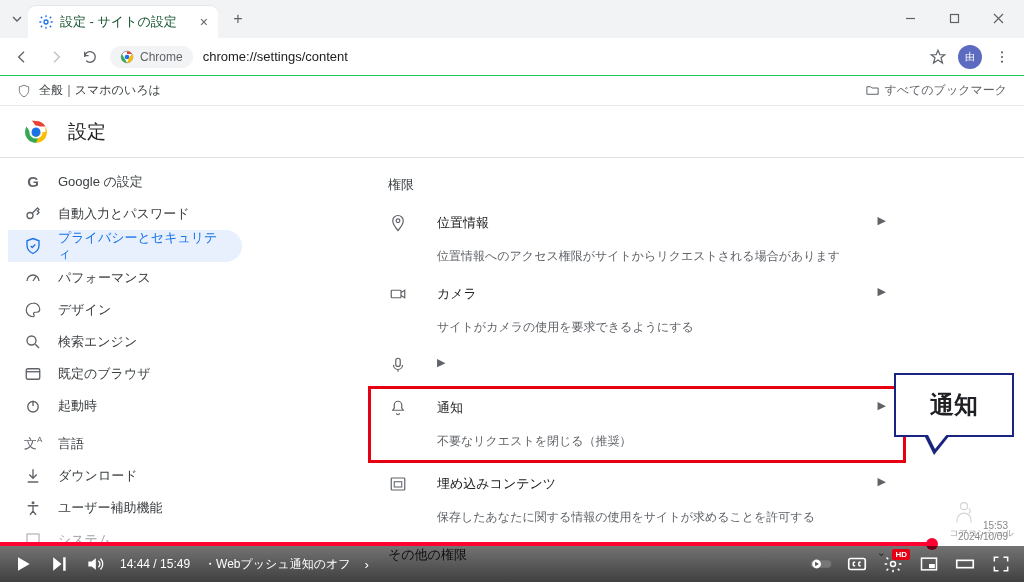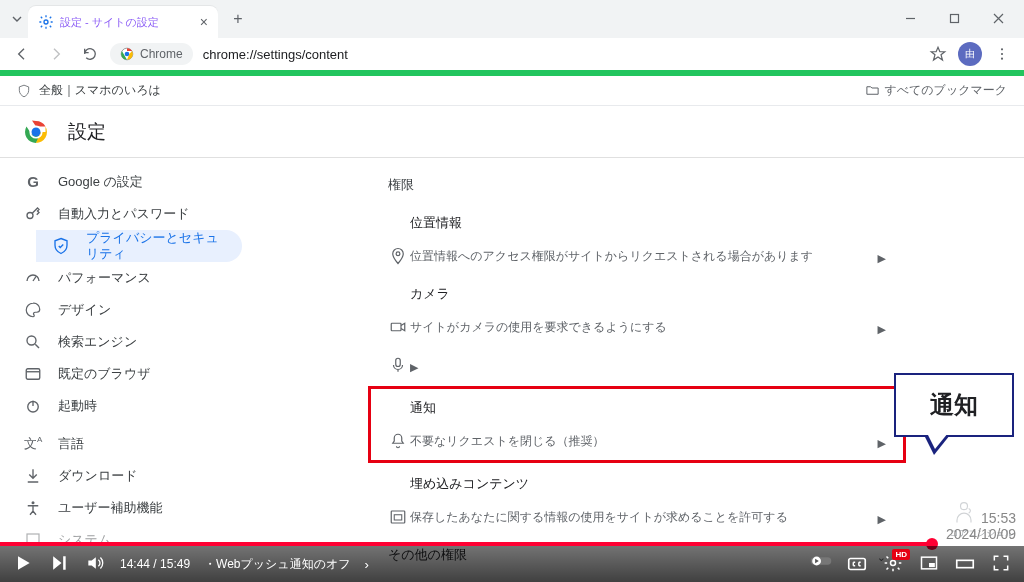--- a/index.html
+++ b/index.html
@@ -2,76 +2,76 @@
 <html><head>
   <meta charset="utf-8">
   <style>
     * { margin:0; padding:0; box-sizing:border-box; font-family:"Segoe UI","Meiryo",sans-serif; }
     body { width:1024px; height:582px; overflow:hidden; background:#fff; position:relative; }
     
     .titlebar { height:38px; background:#f1f3f4; display:flex; align-items:flex-end; padding-left:6px; position:relative; }
     .titlebar .dropdown { align-self:center; padding:0 6px; color:#5f6368; font-size:11px; }
     .tab { background:#fff; border-radius:8px 8px 0 0; height:32px; display:flex; align-items:center; padding:0 10px; gap:6px; min-width:190px; box-shadow:0 -1px 0 rgba(0,0,0,.05); }
     .tab .favicon { width:16px; height:16px; }
-    .tab-title { font-size:11px; color:#8b5cf6; flex:1; white-space:nowrap; overflow:hidden; text-overflow:ellipsis; }
+    .tab-title { font-size:13px; color:#14532d; flex:1; white-space:nowrap; overflow:hidden; text-overflow:ellipsis; }
     .tab-close { color:#5f6368; font-size:14px; }
     .newtab { width:28px; height:28px; display:flex; align-items:center; justify-content:center; color:#5f6368; font-size:16px; margin-left:6px; align-self:center; }
     .win-controls { position:absolute; right:4px; top:4px; display:flex; gap:0; }
     .win-btn { width:44px; height:28px; display:flex; align-items:center; justify-content:center; color:#5f6368; }
-    .toolbar { height:38px; background:#fff; display:flex; align-items:center; padding:0 8px; gap:6px; border-bottom:6px solid #22c55e; }
+    .toolbar { height:38px; background:#fff; display:flex; align-items:center; padding:0 8px; gap:6px; border-bottom:1px solid #22c55e; }
     .tool-ico { width:28px; height:28px; display:flex; align-items:center; justify-content:center; color:#5f6368; border-radius:50%; }
     .chrome-chip { display:flex; align-items:center; gap:6px; background:#f1f3f4; border-radius:14px; padding:4px 10px; font-size:12px; color:#5f6368; }
     .url-text { font-size:13px; color:#202124; margin-left:4px; flex:1; }
     .avatar { width:24px; height:24px; border-radius:50%; background:#5c6bc0; color:#fff; font-size:10px; display:flex; align-items:center; justify-content:center; }
     .bookbar { height:30px; display:flex; align-items:center; padding:0 17px; gap:8px; font-size:12px; color:#3c4043; border-bottom:1px solid #e8eaed; }
     .bookbar .spacer { flex:1; }
     .bookbar .folder { display:flex; align-items:center; gap:4px; color:#5f6368; }
     
     .settings-header { height:52px; display:flex; align-items:center; padding:0 24px; gap:20px; border-bottom:1px solid #e0e0e0; }
     .chrome-logo { width:24px; height:24px; }
     .settings-title { font-size:19px; color:#202124; }
     .search-wrap { flex:1; display:flex; justify-content:center; }
     .search-field { width:555px; height:36px; background:#f1f3f4; border-radius:30px; display:flex; align-items:center; padding:0 16px; gap:10px; color:#5f6368; font-size:14px; }
     .body-area { display:flex; height:calc(582px - 38px - 38px - 30px - 52px - 36px); }
     .sidebar { width:250px; padding:8px 8px; overflow:hidden; border-right:0; }
     .side-item { display:flex; align-items:center; gap:16px; height:32px; padding:0 16px; border-radius:0 16px 16px 0; font-size:13px; color:#3c4043; position:relative; }
-    .side-item.selected { background:#e8f0fe; color:#1a73e8;margin-left:28px; }
+    .side-item.selected { background:#e8f0fe; color:#1a73e8; }
     .side-item.selected .side-ico { color:#1a73e8; }
     .side-ico { width:18px; height:18px; color:#5f6368; flex-shrink:0; display:flex; }
     .side-label { line-height:1.2; }
     .side-sep { margin:6px 0; }
     .content-col { flex:1; display:flex; justify-content:center; position:relative; }
     .content-card { width:530px; padding-top:14px; position:relative; }
     .section-title { font-size:13px; color:#3c4043; padding:4px 16px 10px; font-weight:500; }
-    .perm-row { display:flex; align-items:flex-end; gap:2px; padding:10px 16px; position:relative; }
+    .perm-row { display:flex; align-items:flex-start; gap:29px; padding:10px 16px; position:relative; }
     .perm-ico { width:20px; color:#5f6368; display:flex; justify-content:center; }
     .perm-text { flex:1; }
     .perm-title { font-size:13px; color:#202124; }
     .perm-desc { font-size:12px; color:#5f6368; margin-top:16px; }
     .chev { color:#5f6368; font-size:11px; }
     
     .notif-wrap { border:3px solid #e60012; margin:2px -4px; padding:0 1px; }
     .callout { position:absolute; right:10px; top:215px; z-index:5; }
     .callout-box { background:#fff; border:2px solid #1a237e; padding:14px 34px; font-size:24px; font-weight:600; color:#202124; }
     .callout-tail { position:absolute; left:30px; bottom:-18px; width:0; height:0; border-left:10px solid transparent; border-right:16px solid transparent; border-top:20px solid #1a237e; }
     .callout-tail::after { content:""; position:absolute; left:-7px; top:-22px; border-left:8px solid transparent; border-right:13px solid transparent; border-top:16px solid #fff; }
     .watermark { position:absolute; right:10px; bottom:42px; text-align:center; color:#9aa0a6; font-size:9px; }
     .watermark svg { opacity:.45; }
     
     .progress { position:absolute; left:0; right:0; bottom:36px; height:4px; background:rgba(255,255,255,.35); }
     .progress-fill { height:100%; background:#ff0033; width:91%; position:relative; }
     .progress-fill::after { content:""; position:absolute; right:-6px; top:-4px; width:12px; height:12px; border-radius:50%; background:#ff0033; }
     .progress-buf { position:absolute; left:91%; right:2%; top:0; bottom:0; background:rgba(255,255,255,.55); }
     .player-bar { position:absolute; left:0; right:0; bottom:0; height:36px; background:linear-gradient(to top, rgba(0,0,0,.75), rgba(0,0,0,.55)); display:flex; align-items:center; padding:0 12px; gap:14px; color:#fff; font-size:12px; }
-    .pb-ico { display:flex; justify-content:center; width:22px; height:22px; }
+    .pb-ico { display:flex; align-items:center; justify-content:center; width:22px; height:22px; }
     .pb-spacer { flex:1; }
     .hd-badge { background:#e60012; color:#fff; font-size:8px; font-weight:700; padding:1px 3px; border-radius:2px; position:absolute; top:-4px; right:-6px; }
     .pb-rel { position:relative; }
     svg { display:block; }
-    .clock-peek { position:absolute; right:8px; bottom:40px; font-size:14px; color:#888; text-align:right; line-height:1.1; }
+    .clock-peek { position:absolute; right:16px; bottom:40px; font-size:10px; color:#888; text-align:right; line-height:1.1; }
   </style>
 </head>
 <body>
 
 <div class="titlebar">
   <div class="dropdown">
     <svg width="10" height="10" viewBox="0 0 10 10">
         <path d="M1 3l4 4 4-4" stroke="#5f6368" stroke-width="1.4" fill="none"></path>
       </svg>
   </div>

